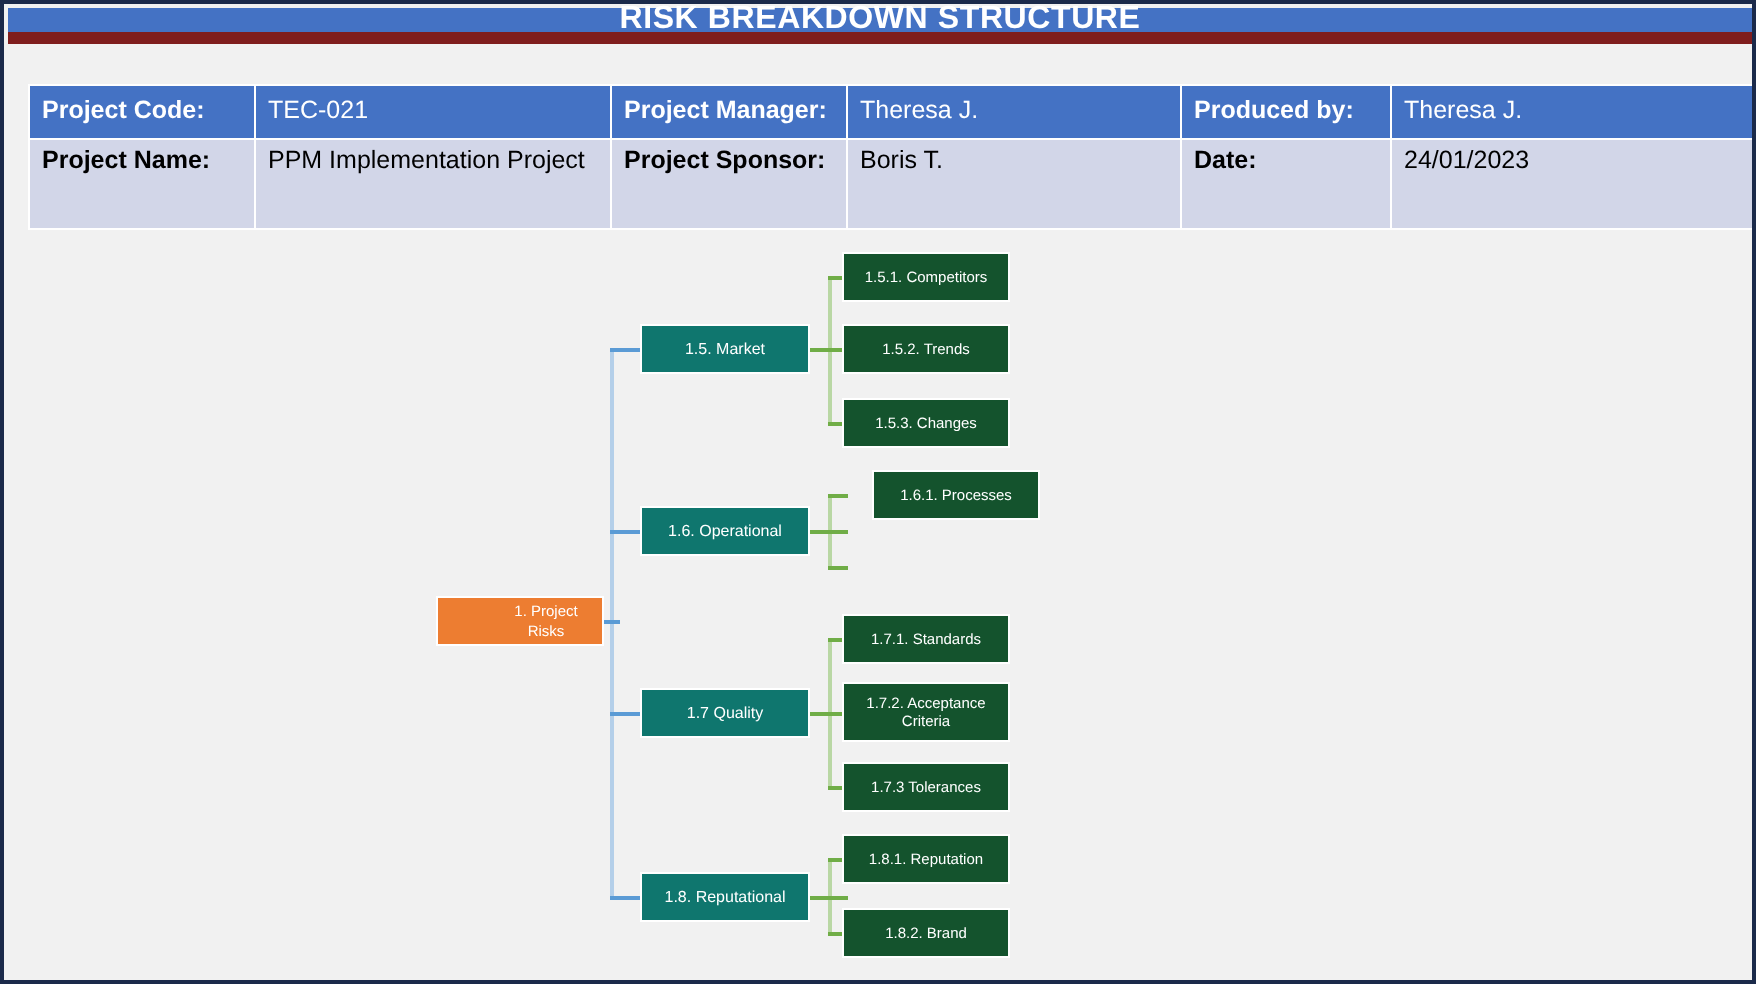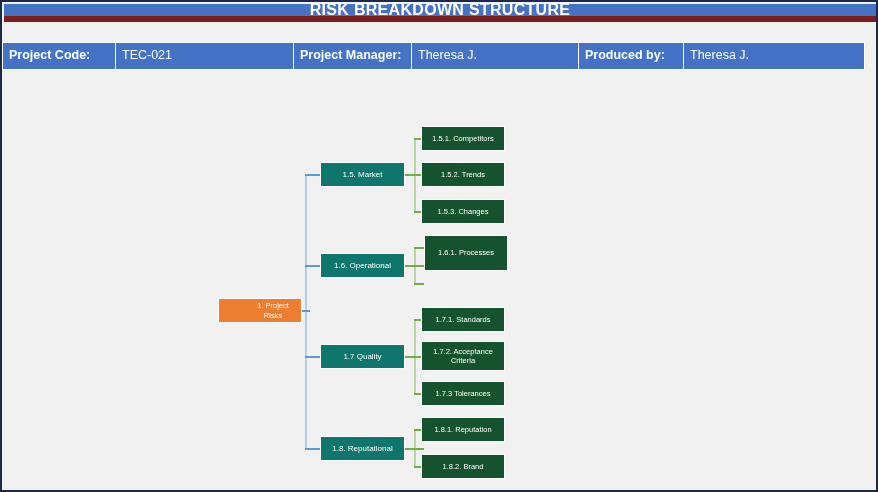--- a/index.html
+++ b/index.html
@@ -38,21 +38,21 @@
     color: #ffffff;
     font-size: 16px;
     font-weight: bold;
     letter-spacing: 0.3px;
     white-space: nowrap;
   }
 
   
   .info-table {
     position: absolute;
-    left: 0;
+    left: 12px;
     top: 40px;
     width: 862px;
     border-collapse: collapse;
     table-layout: fixed;
   }
   .info-table td {
     border: 1px solid #ffffff;
     padding: 3px 6px;
     font-size: 12.5px;
     vertical-align: top;
@@ -148,20 +148,28 @@
     </colgroup>
     <tbody>
       <tr class="head-row">
         <td>Project Code:</td>
         <td class="value-cell">TEC-021</td>
         <td>Project Manager:</td>
         <td class="value-cell">Theresa J.</td>
         <td>Produced by:</td>
         <td class="value-cell">Theresa J.</td>
       </tr>
+      <tr class="body-row">
+        <td>Project Name:</td>
+        <td class="value-cell">PPM Implementation Project</td>
+        <td>Project Sponsor:</td>
+        <td class="value-cell">Boris T.</td>
+        <td>Date:</td>
+        <td class="value-cell">24/01/2023</td>
+      </tr>
     </tbody>
   </table>
 
   <div class="diagram">
 
     <div class="conn v-blue" style="left:303px; top:63px; height:274px;"></div>
 
     <div class="conn h-blue" style="left:298px; top:198px; width:10px;"></div>
 
     <div class="conn h-blue" style="left:303px; top:62px;  width:16px;"></div>
@@ -193,21 +201,21 @@
     </div>
 
     <div class="node level1" style="left:318px; top:141px; width:85px; height:25px;">
       <span>1.6.  Operational</span>
     </div>
     <div class="conn v-green" style="left:412px; top:135px; height:37px;"></div>
     <div class="conn h-green" style="left:403px; top:153px; width:19px;"></div>
     <div class="conn h-green" style="left:412px; top:135px; width:10px;"></div>
     <div class="conn h-green" style="left:412px; top:171px; width:10px;"></div>
 
-    <div class="node level2" style="left:422px; top:123px; width:84px; height:36px;">
+    <div class="node level2" style="left:434px; top:123px; width:84px; height:25px;">
       <span>1.6.1. Processes</span>
     </div>
 
     <div class="node level1" style="left:318px; top:232px; width:85px; height:25px;">
       <span>1.7 Quality</span>
     </div>
     <div class="conn v-green" style="left:412px; top:208px; height:74px;"></div>
     <div class="conn h-green" style="left:403px; top:244px; width:19px;"></div>
     <div class="conn h-green" style="left:412px; top:207px; width:10px;"></div>
     <div class="conn h-green" style="left:412px; top:244px; width:10px;"></div>

